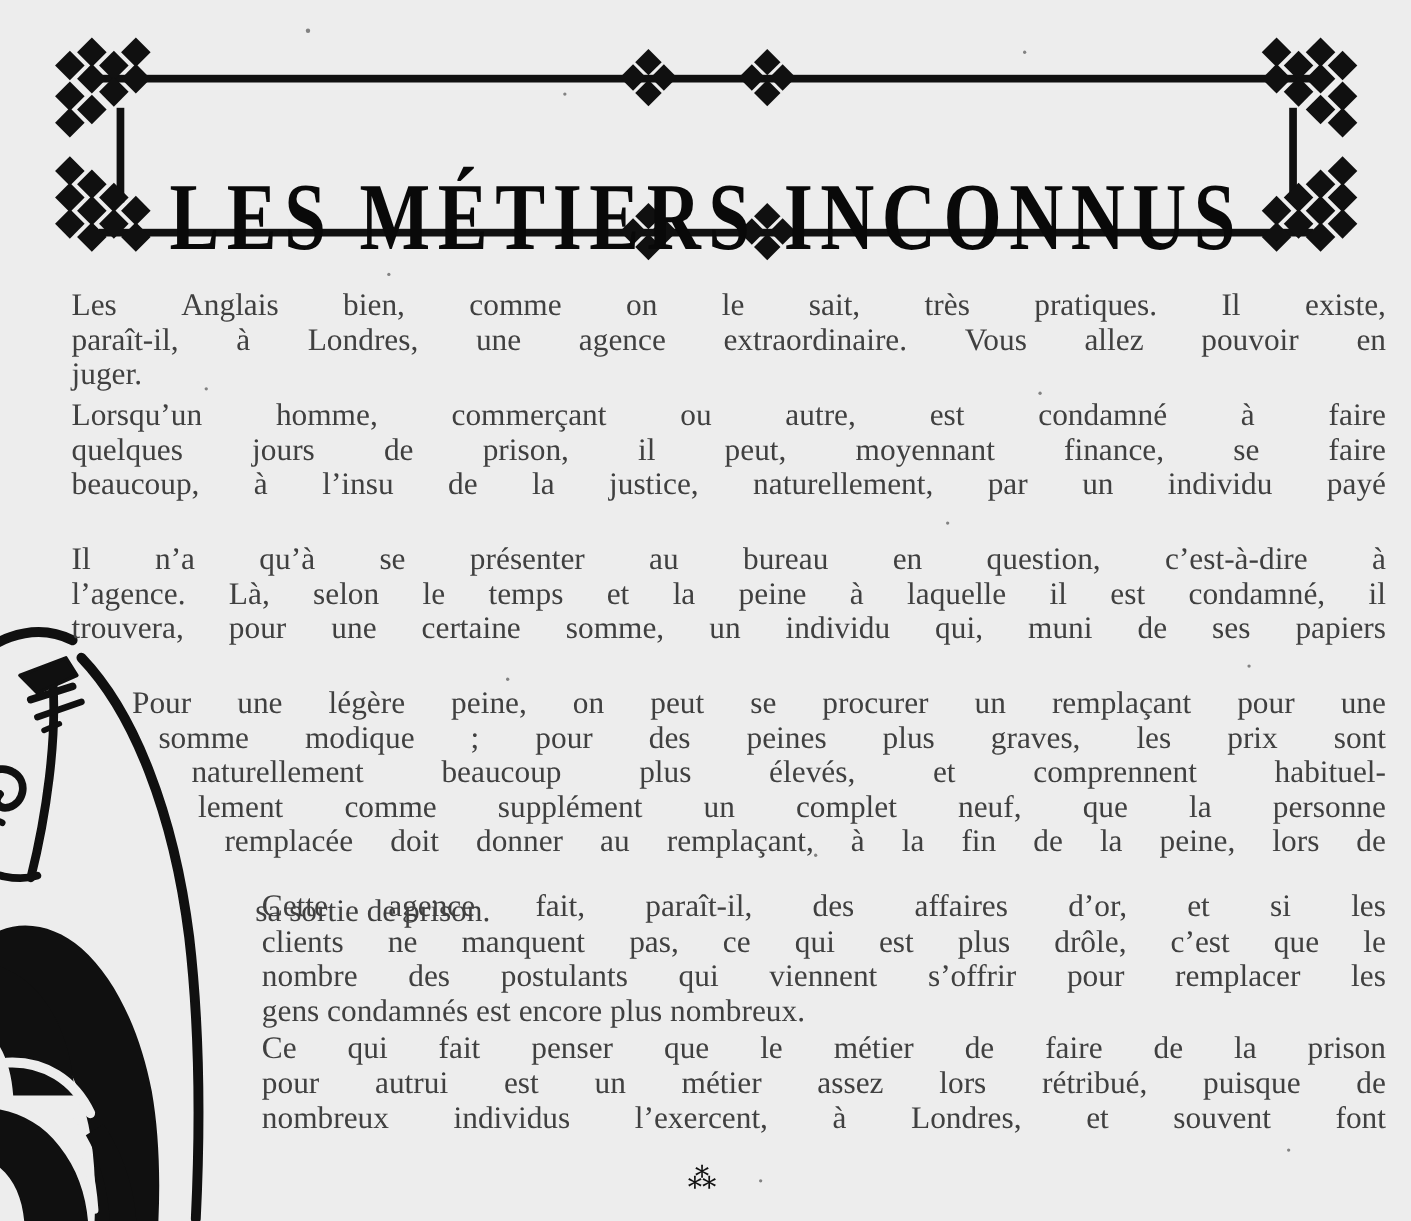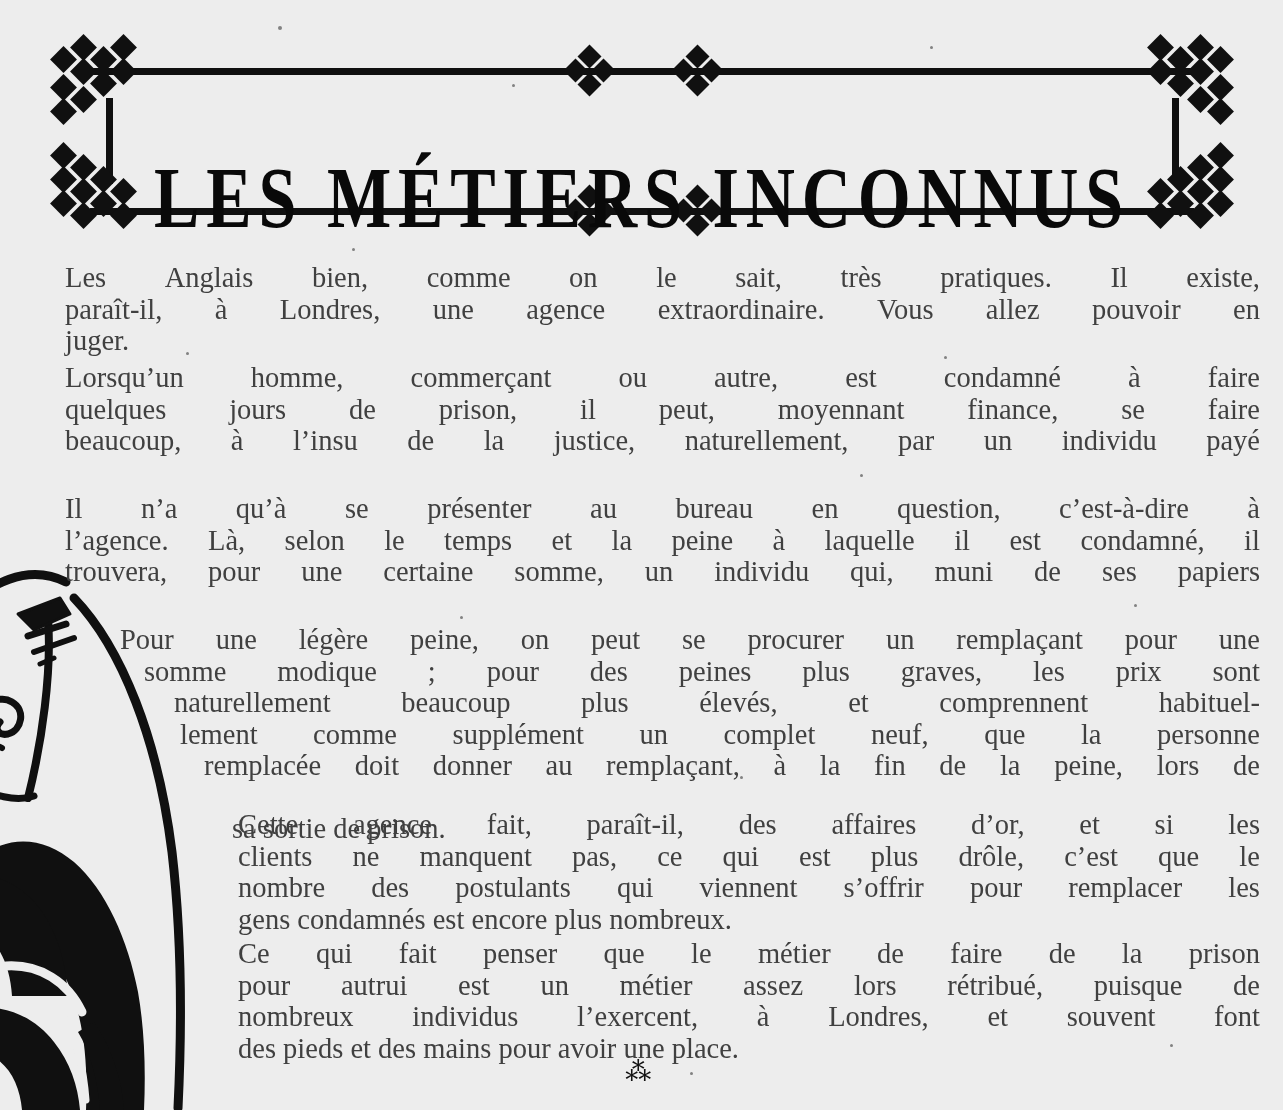--- a/index.html
+++ b/index.html
@@ -531,21 +531,20 @@
       <span class="ln j">
           <span>nombreux</span>
           <span>individus</span>
           <span>l’exercent,</span>
           <span>à</span>
           <span>Londres,</span>
           <span>et</span>
           <span>souvent</span>
           <span>font</span>
         </span>
-      <span class="ln">des pieds et des mains pour avoir une place.</span>
     </div>
   </div>
 
   <div class="asterism">
     <span>⁂</span>
   </div>
 
   <div class="speck" style="left:278px; top:26px;  width:4px; height:4px;"></div>
   <div class="speck" style="left:512px; top:84px;  width:3px; height:3px;"></div>
   <div class="speck" style="left:930px; top:46px;  width:3px; height:3px;"></div>

